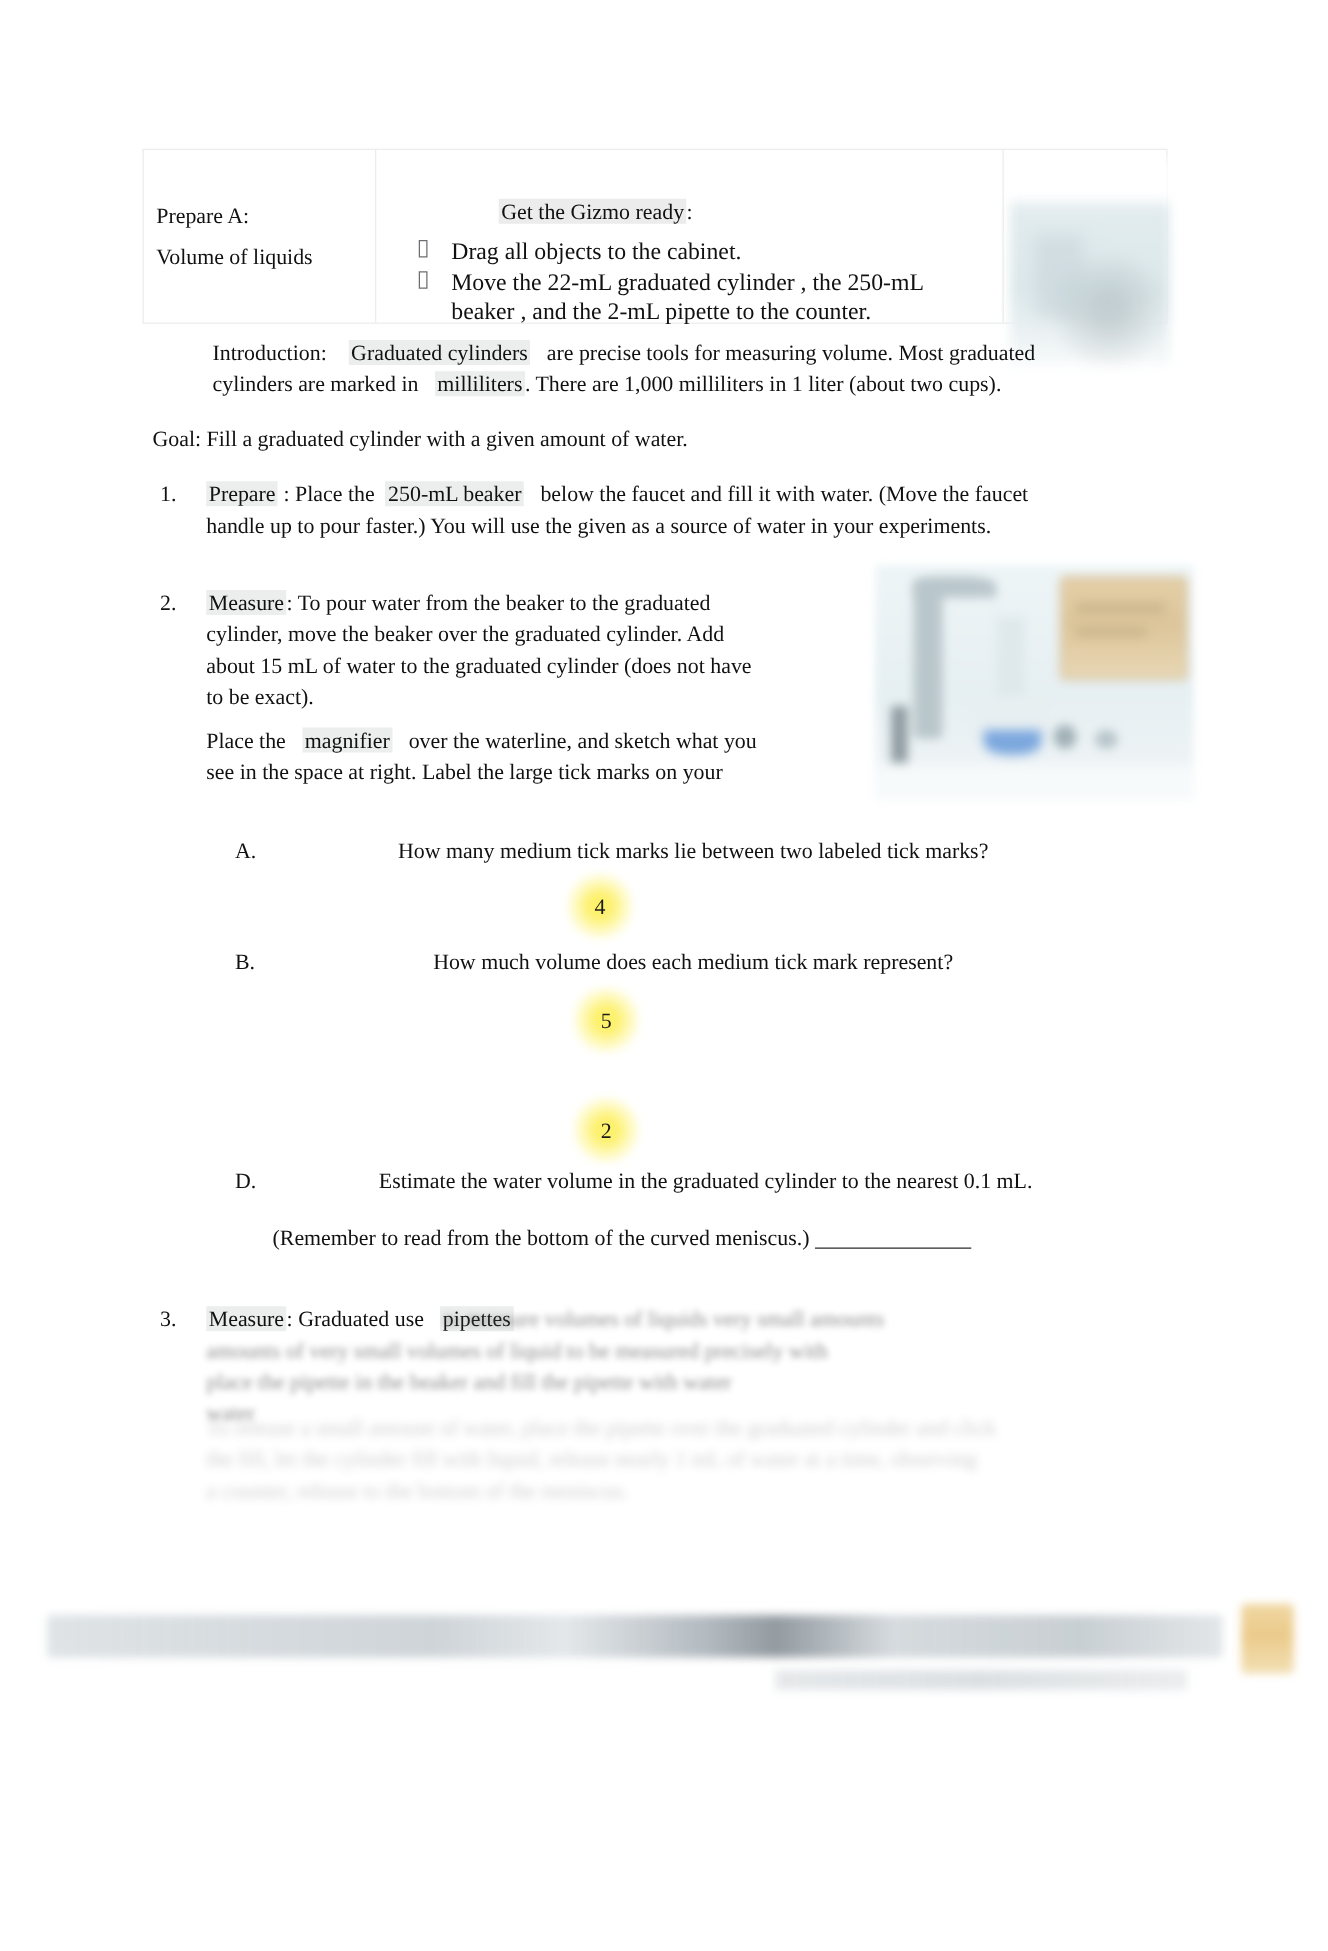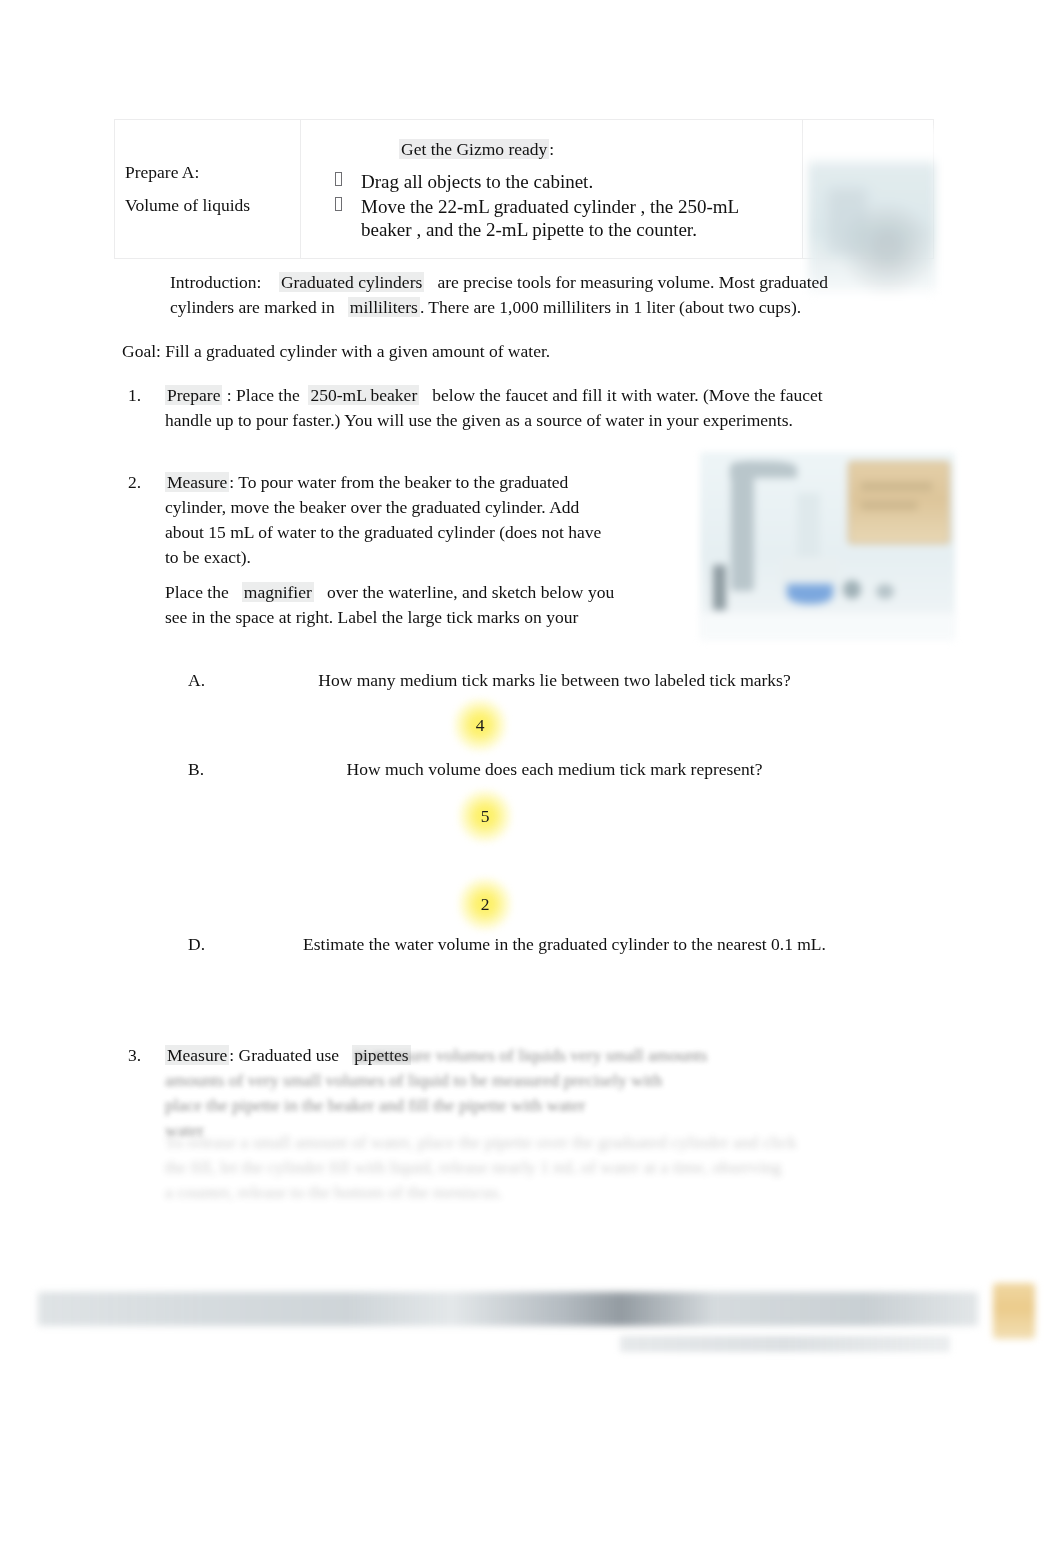--- a/index.html
+++ b/index.html
@@ -32,20 +32,21 @@
     border-right:1px solid #ececed;
     padding:18px 10px 0 14px;
     position:relative;
   }
   .hdr-cell-c{ width:130px; flex:0 0 130px; }
 
   .gizmo-ready{
     font-size:17.5px; line-height:22px;
     padding-left:84px;
     position:relative;
+    margin-top:20px;
   }
   .gizmo-ready .shade{ background:#ececed; padding:0 2px; }
 
   .blist{ margin:10px 0 0 0; padding:0; list-style:none; }
   .blist li{
     font-size:19px; line-height:23.5px;
     position:relative; padding-left:46px; margin-bottom:1px;
   }
   .blist li .tofu{
     position:absolute; left:20px; top:2px;
@@ -265,21 +266,21 @@
       <span style="display:block">cylinder, move the beaker over the graduated cylinder. Add</span>
       <span style="display:block">about 15 mL of water to the graduated cylinder (does not have</span>
       <span style="display:block">to be exact).</span>
     </span>
   </div>
 
   <div class="numlist-item" style="left:128px; top:580px; width:545px;">
     <span class="body">
       <span>Place the</span>
       &nbsp;&nbsp;<span class="shade">magnifier</span>
-      &nbsp;&nbsp;<span>over the waterline, and sketch below you</span>
+      &nbsp;&nbsp;<span>over the waterline, and sketch what you</span>
       <span style="display:block">see in the space at right. Label the large tick marks on your</span>
     </span>
   </div>
 
   <div class="img-mid">
     <div class="counter"></div>
     <div class="spout"></div>
     <div class="faucet"></div>
     <div class="darkpost"></div>
     <div class="cyl"></div>
@@ -309,20 +310,24 @@
   </div>
 
   <div class="answer" style="left:425px; top:889px; width:120px;">
     <span class="glow"><span>2</span></span>
   </div>
 
   <div class="sublist-item" style="left:188px; top:932px; width:720px;">
     <span class="ltr">D.</span>
     <span class="body">Estimate the water volume in the graduated cylinder to the nearest 0.1 mL.</span>
   </div>
+  <div class="para" style="left:218px; top:978px; width:720px;">
+    <span>(Remember to read from the bottom of the curved meniscus.)</span>
+    <span class="blank-line"></span>
+  </div>
 
   <div class="numlist-item" style="left:128px; top:1043px; width:790px;">
     <span class="num">3.</span>
     <span class="body">
       <span class="shade">Measure</span><span>: Graduated use</span>
       &nbsp;&nbsp;<span class="shade">pipettes</span>
     </span>
   </div>
 
   <div class="blurred blurred-lite" style="left:355px; top:1043px; width:560px;">to measure volumes of liquids very small amounts</div>

